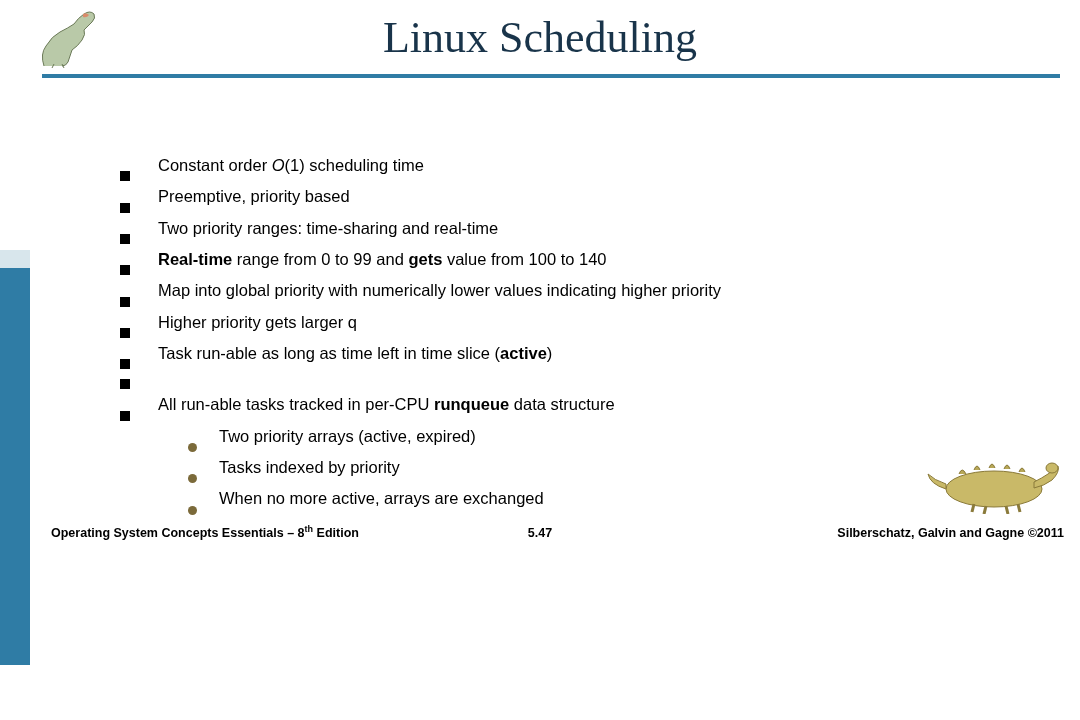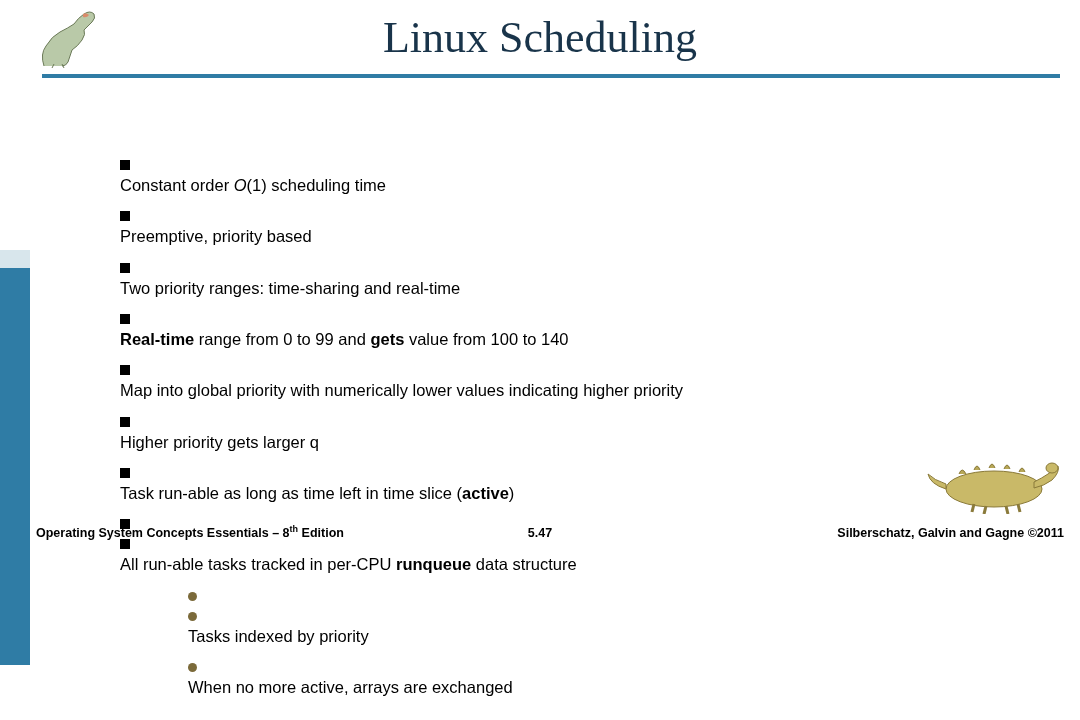--- a/index.html
+++ b/index.html
@@ -71,22 +71,21 @@
     position: absolute;
     left: 120px;
     top: 150px;
     right: 60px;
     font-size: 16.5px;
     color: #000;
     line-height: 1.9;
   }
   .row {
     display: flex;
-    align-items: flex-start;
-    flex-direction: column;
+    align-items: flex-end;
   }
   .sq {
     display: inline-block;
     width: 10px;
     height: 10px;
     background: #000;
     margin-top: 10px;
     margin-right: 28px;
     flex: 0 0 10px;
   }
@@ -111,21 +110,21 @@
     left: 0;
     right: 0;
     bottom: 8px;
     height: 20px;
     font-size: 12.5px;
     font-weight: bold;
     color: #000;
   }
   .footer .fl {
     position: absolute;
-    left: 36px;
+    left: 51px;
     bottom: 0;
     text-align: right;
   }
   .footer .fc {
     position: absolute;
     left: 0;
     right: 0;
     text-align: center;
     bottom: 0;
     margin-top: 32px;
@@ -204,20 +203,21 @@
 
     <div class="row">
       <span class="sq"></span>
       <span>
         <span>All run-able tasks tracked in per-CPU </span><span class="kw">runqueue</span><span> data structure</span>
       </span>
     </div>
 
     <div class="row sub">
       <span class="dot"></span>
+      <span>Two priority arrays (active, expired)</span>
     </div>
 
     <div class="row sub">
       <span class="dot"></span>
       <span>Tasks indexed by priority</span>
     </div>
 
     <div class="row sub">
       <span class="dot"></span>
       <span>When no more active, arrays are exchanged</span>

